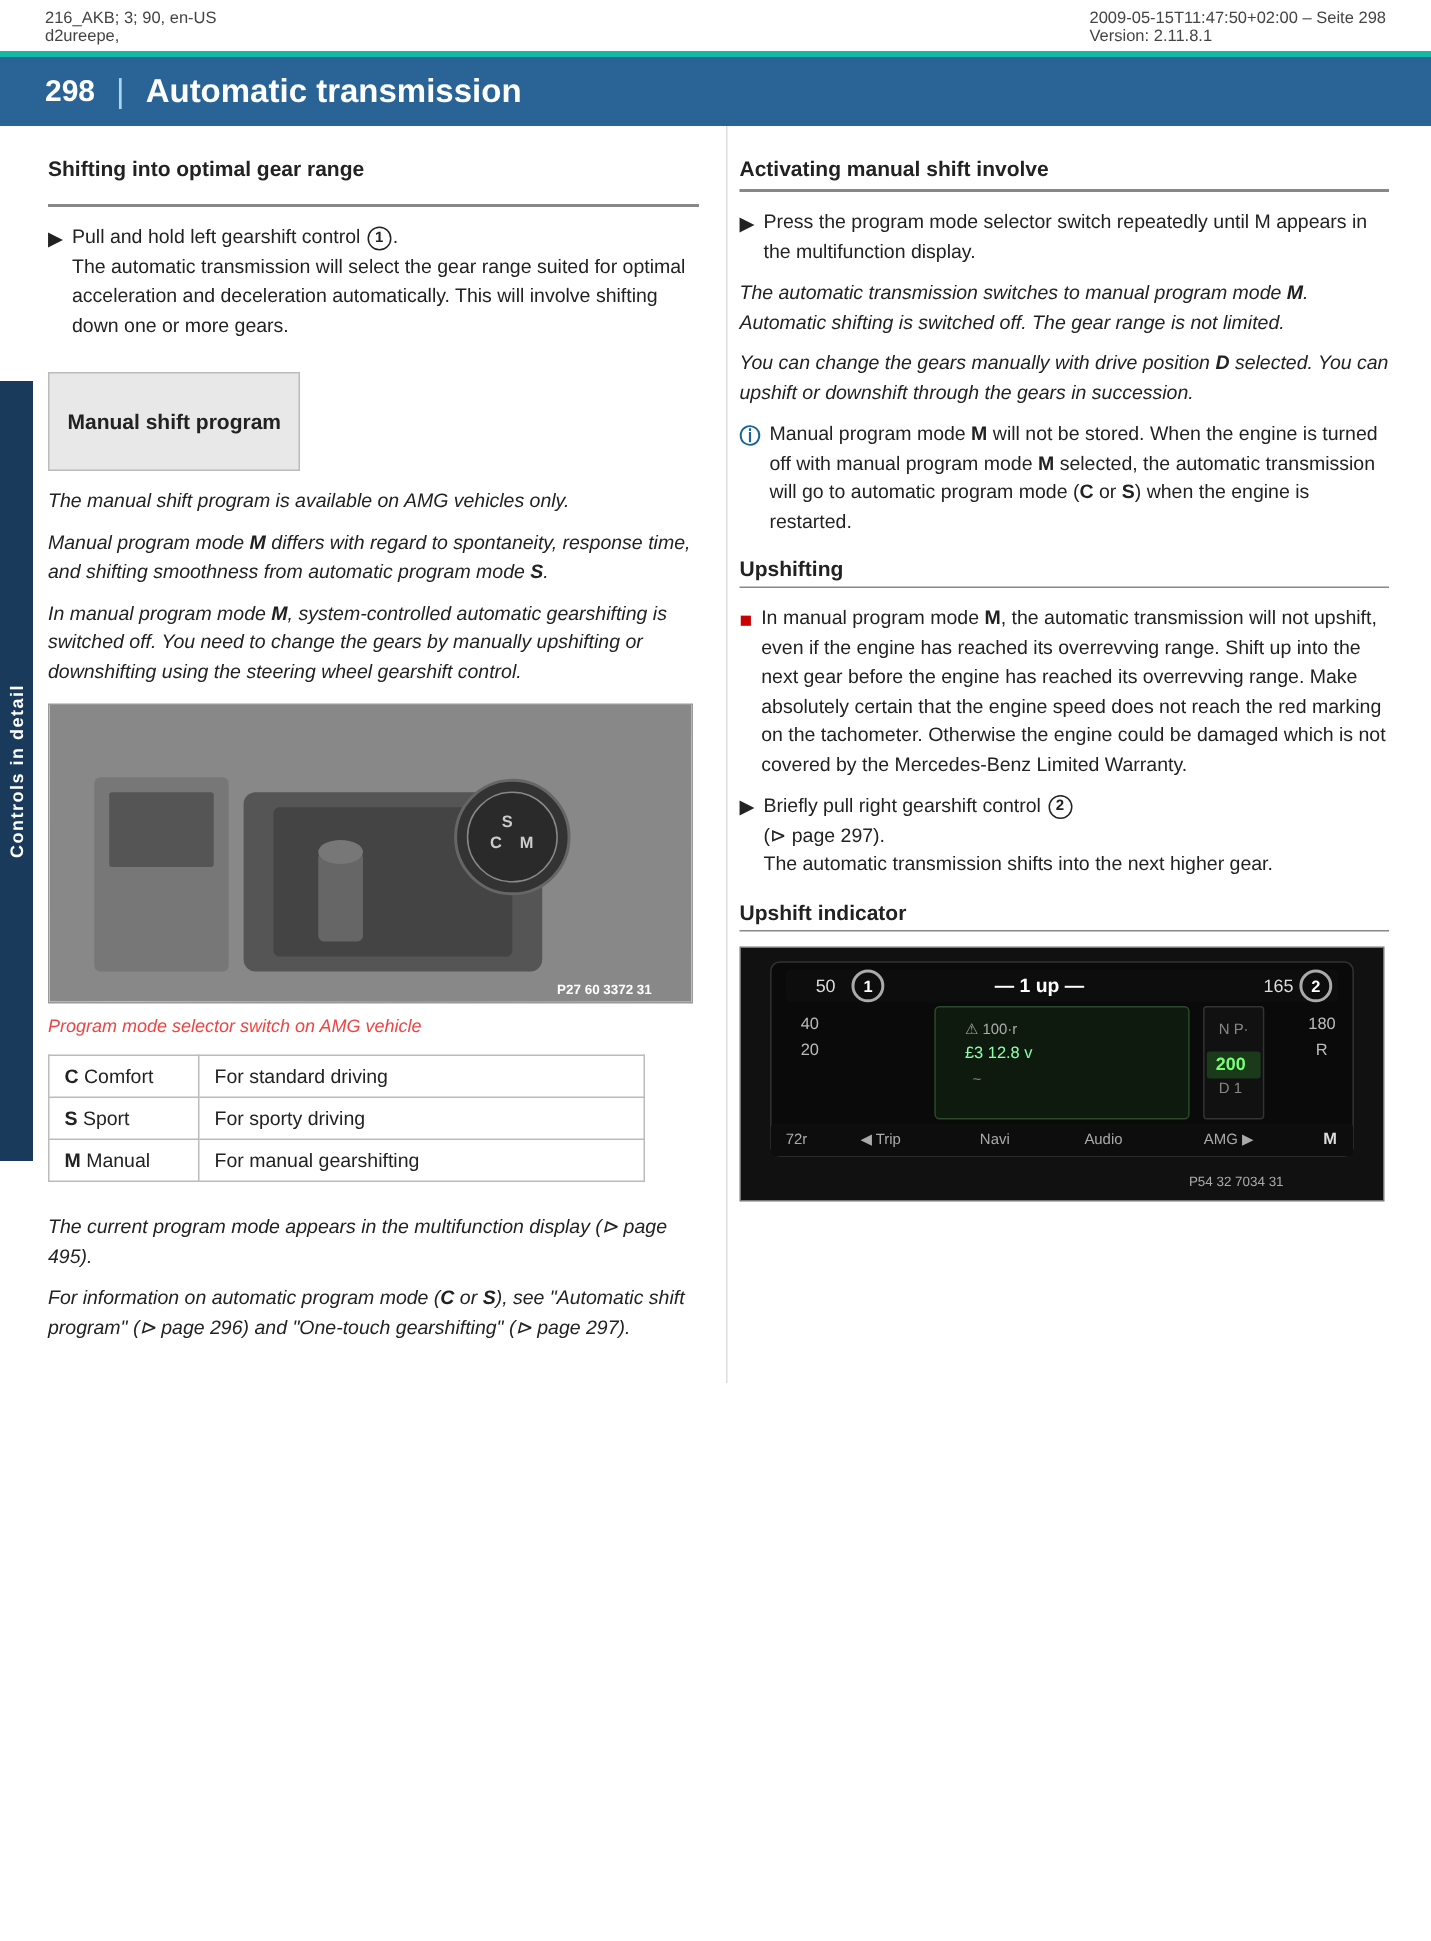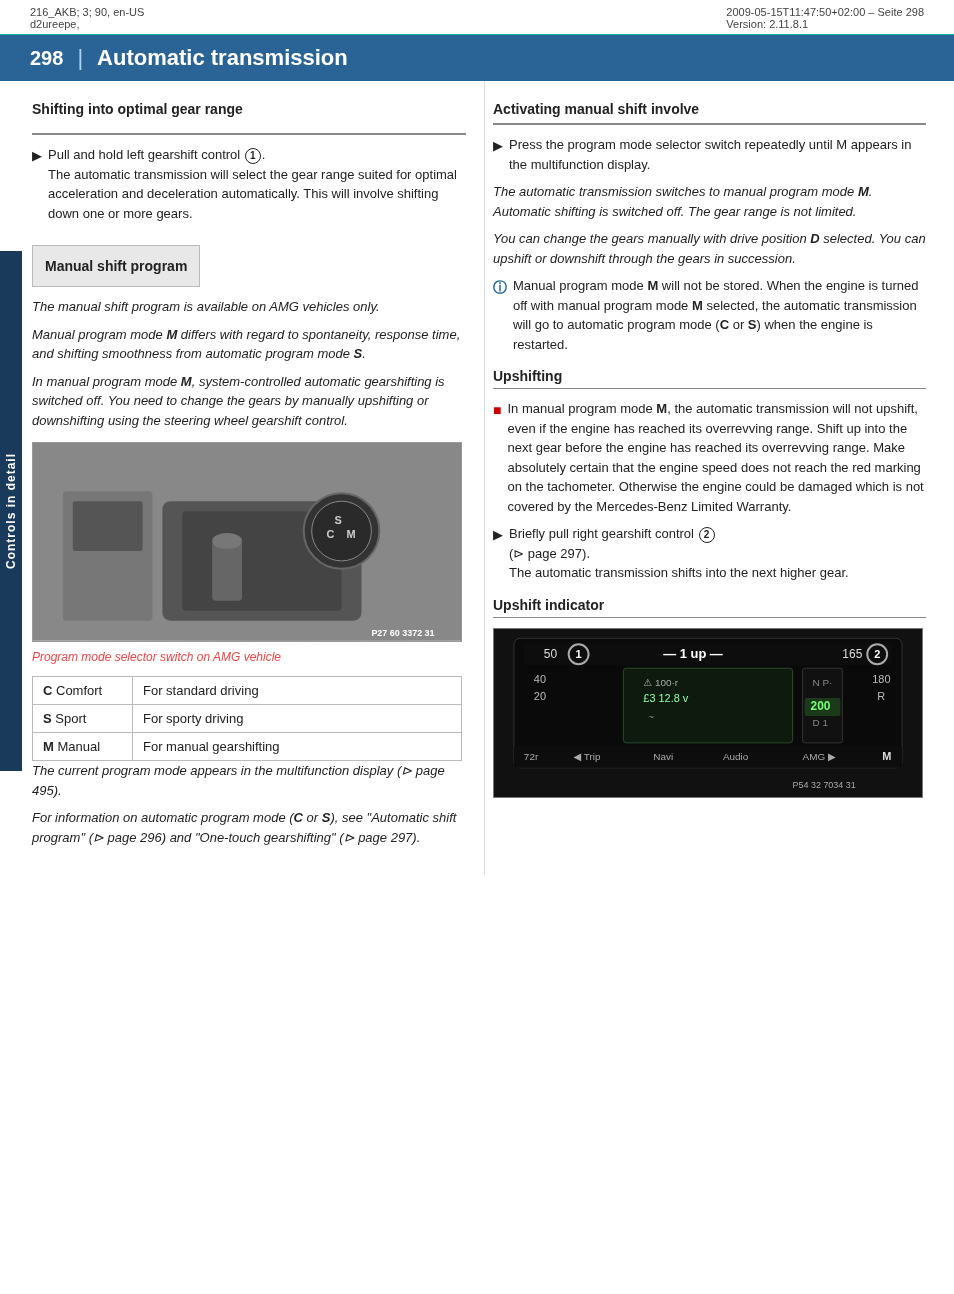--- a/index.html
+++ b/index.html
@@ -10,21 +10,21 @@
       color: #222;
       width: 954px;
       min-height: 1294px;
     }
     .page-meta {
       display: flex;
       justify-content: space-between;
       padding: 6px 30px 4px 30px;
       font-size: 11px;
       color: #444;
-      border-bottom: 1px solid #14b8a6;
+      border-bottom: 4px solid #14b8a6;
     }
     .header-bar {
       background: #2a6496;
       color: #fff;
       padding: 10px 30px;
       display: flex;
       align-items: center;
       gap: 14px;
     }
     .header-page-num {
@@ -81,21 +81,21 @@
     .bullet-item {
       display: flex;
       gap: 6px;
       margin-bottom: 8px;
       line-height: 1.5;
     }
     .arrow { color: #222; font-size: 13px; flex-shrink: 0; margin-top: 1px; }
     .manual-shift-box {
       background: #e8e8e8;
       border: 1px solid #bbb;
-      padding: 12px 12px;
+      padding: 24px 12px;
       font-weight: bold;
       font-size: 14px;
       margin: 14px 0 10px 0;
       display: inline-block;
     }
     .car-image {
       width: 430px;
       height: 200px;
       background: #c8c8c8;
       border: 1px solid #999;
@@ -110,22 +110,22 @@
       width: 100%;
       height: 100%;
       background: linear-gradient(135deg, #b0b0b0 0%, #d0d0d0 40%, #a0a0a0 70%, #c0c0c0 100%);
       display: flex;
       align-items: flex-end;
       justify-content: flex-end;
     }
     .caption { font-size: 12px; color: #ef4444; margin-bottom: 10px; }
     table.gear-table {
       border-collapse: collapse;
-      width: 430px;
-      margin-bottom: 0;
+      width: 398px;
+      margin-bottom: 20px;
       padding-left: 24px;
     }
     table.gear-table td {
       border: 1px solid #bbb;
       padding: 6px 10px;
       font-size: 13px;
     }
     table.gear-table td:first-child {
       font-weight: normal;
       width: 100px;

